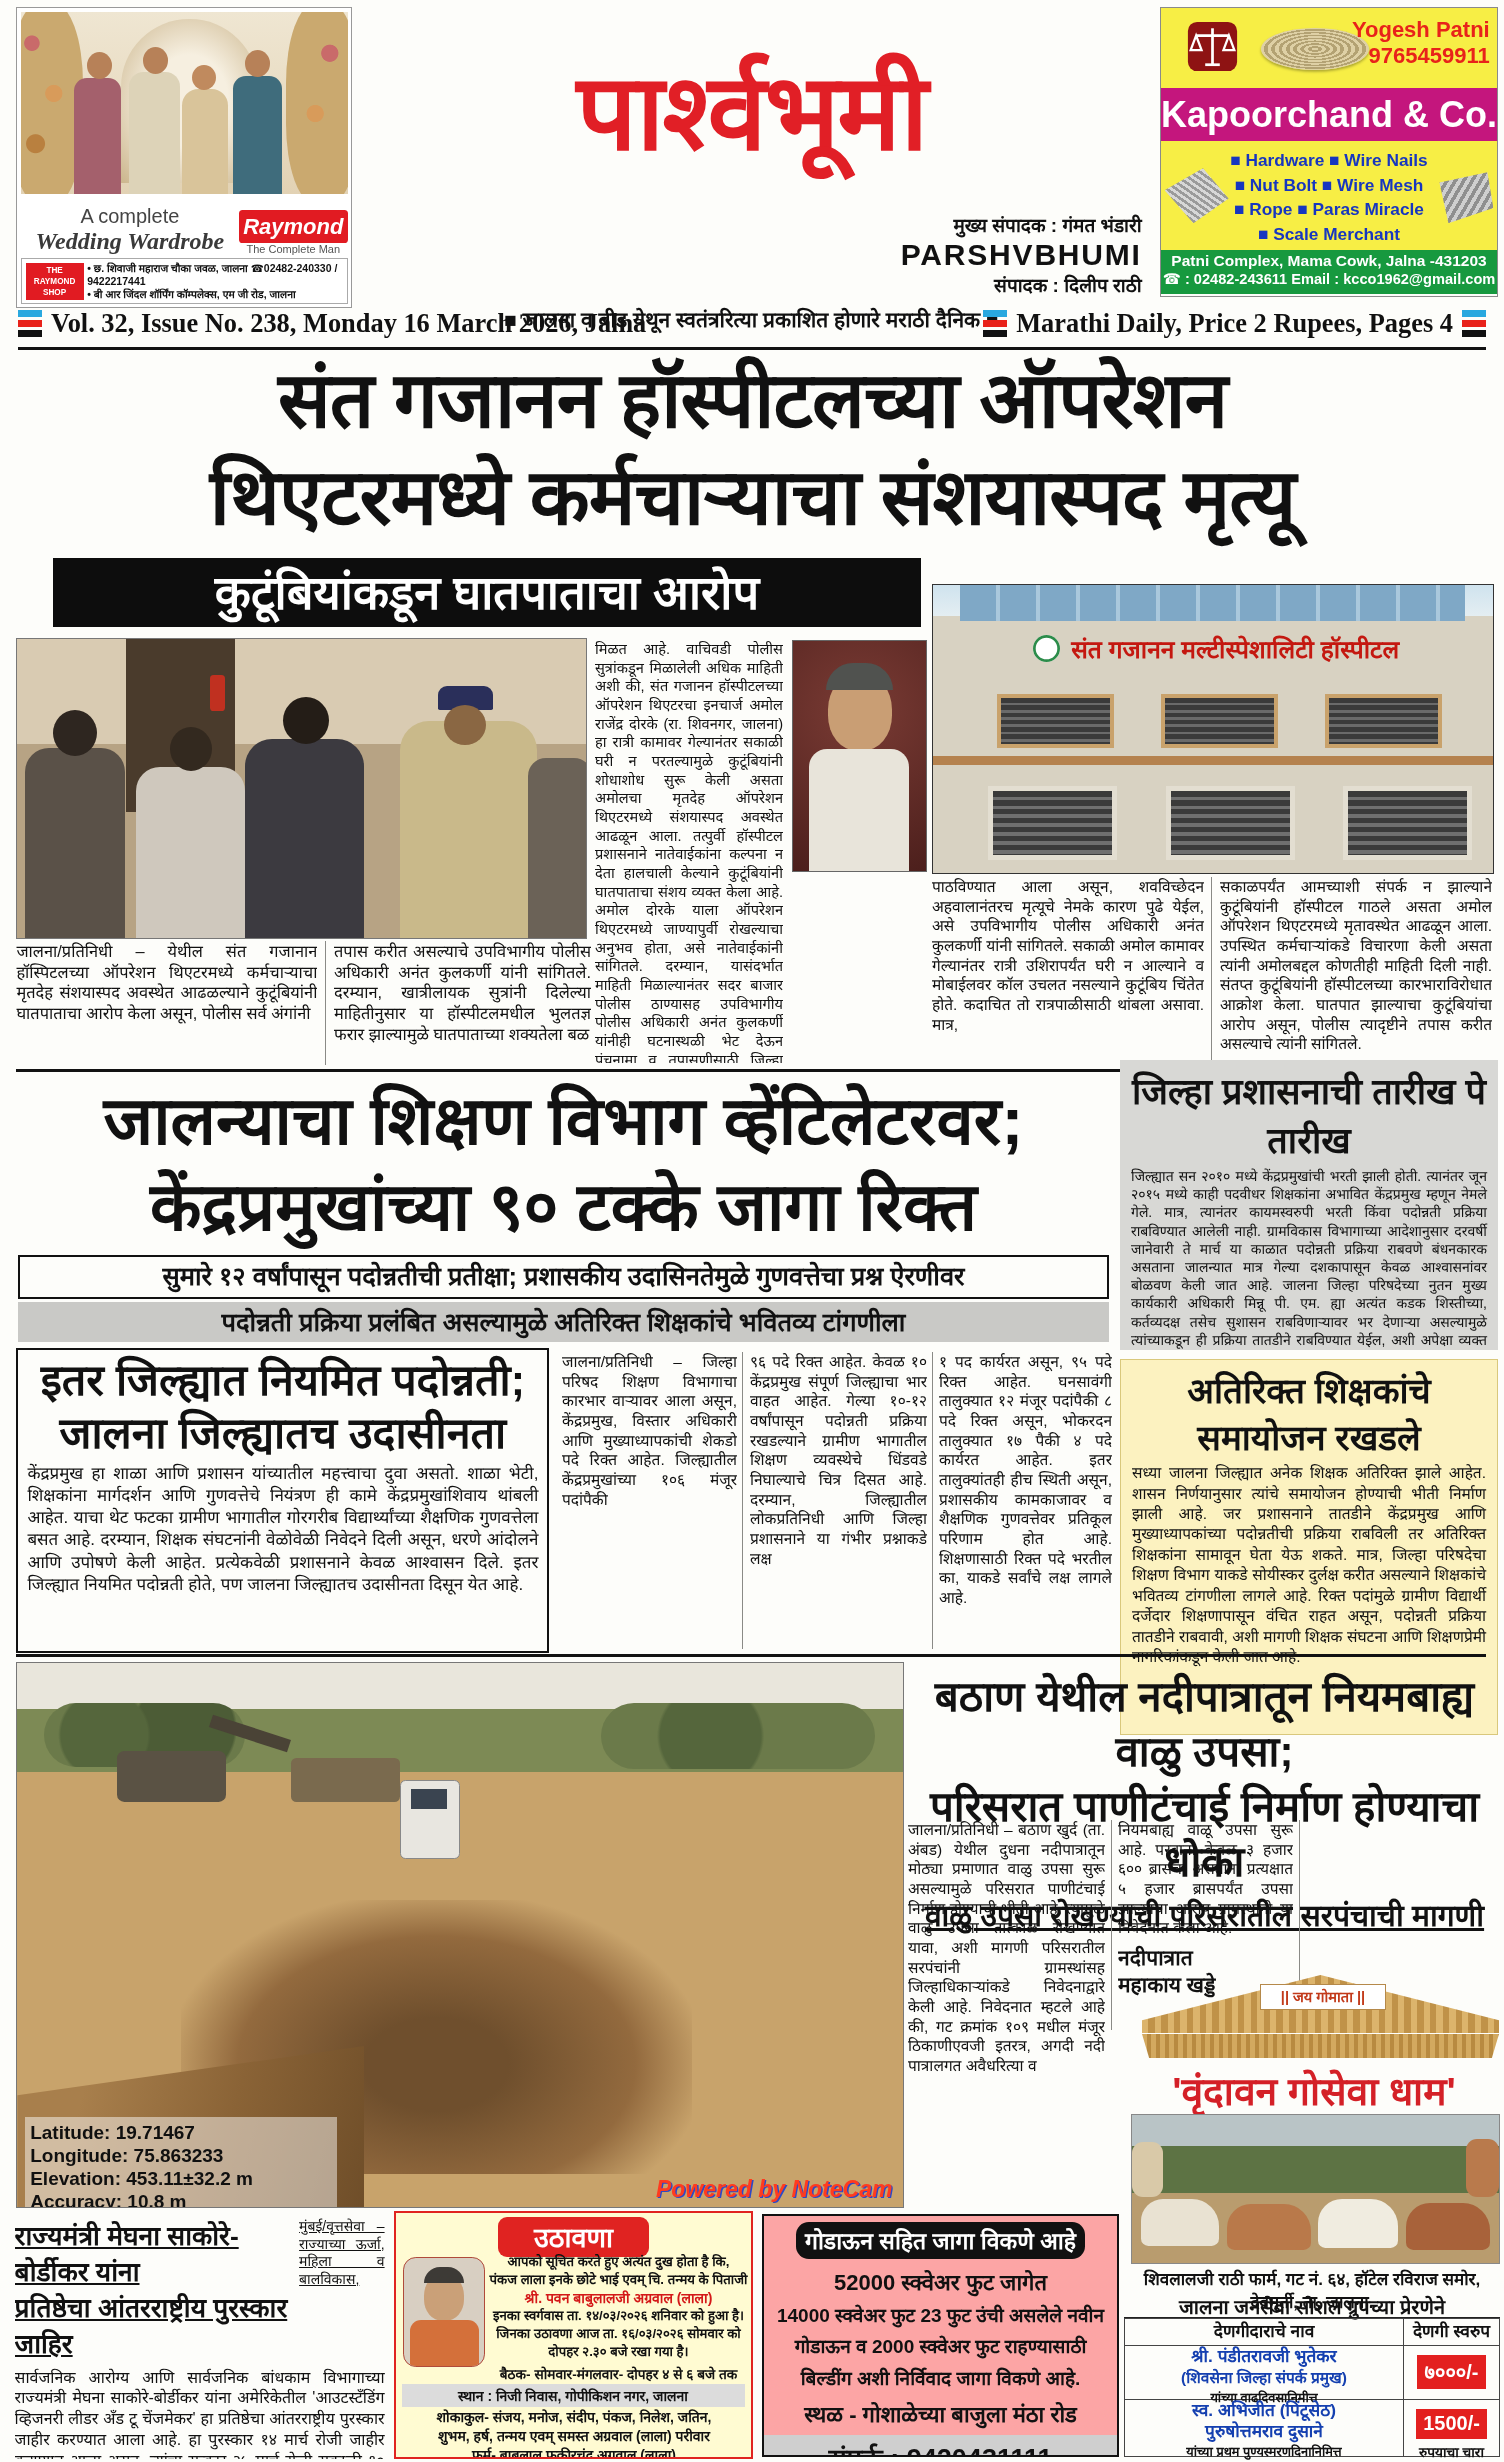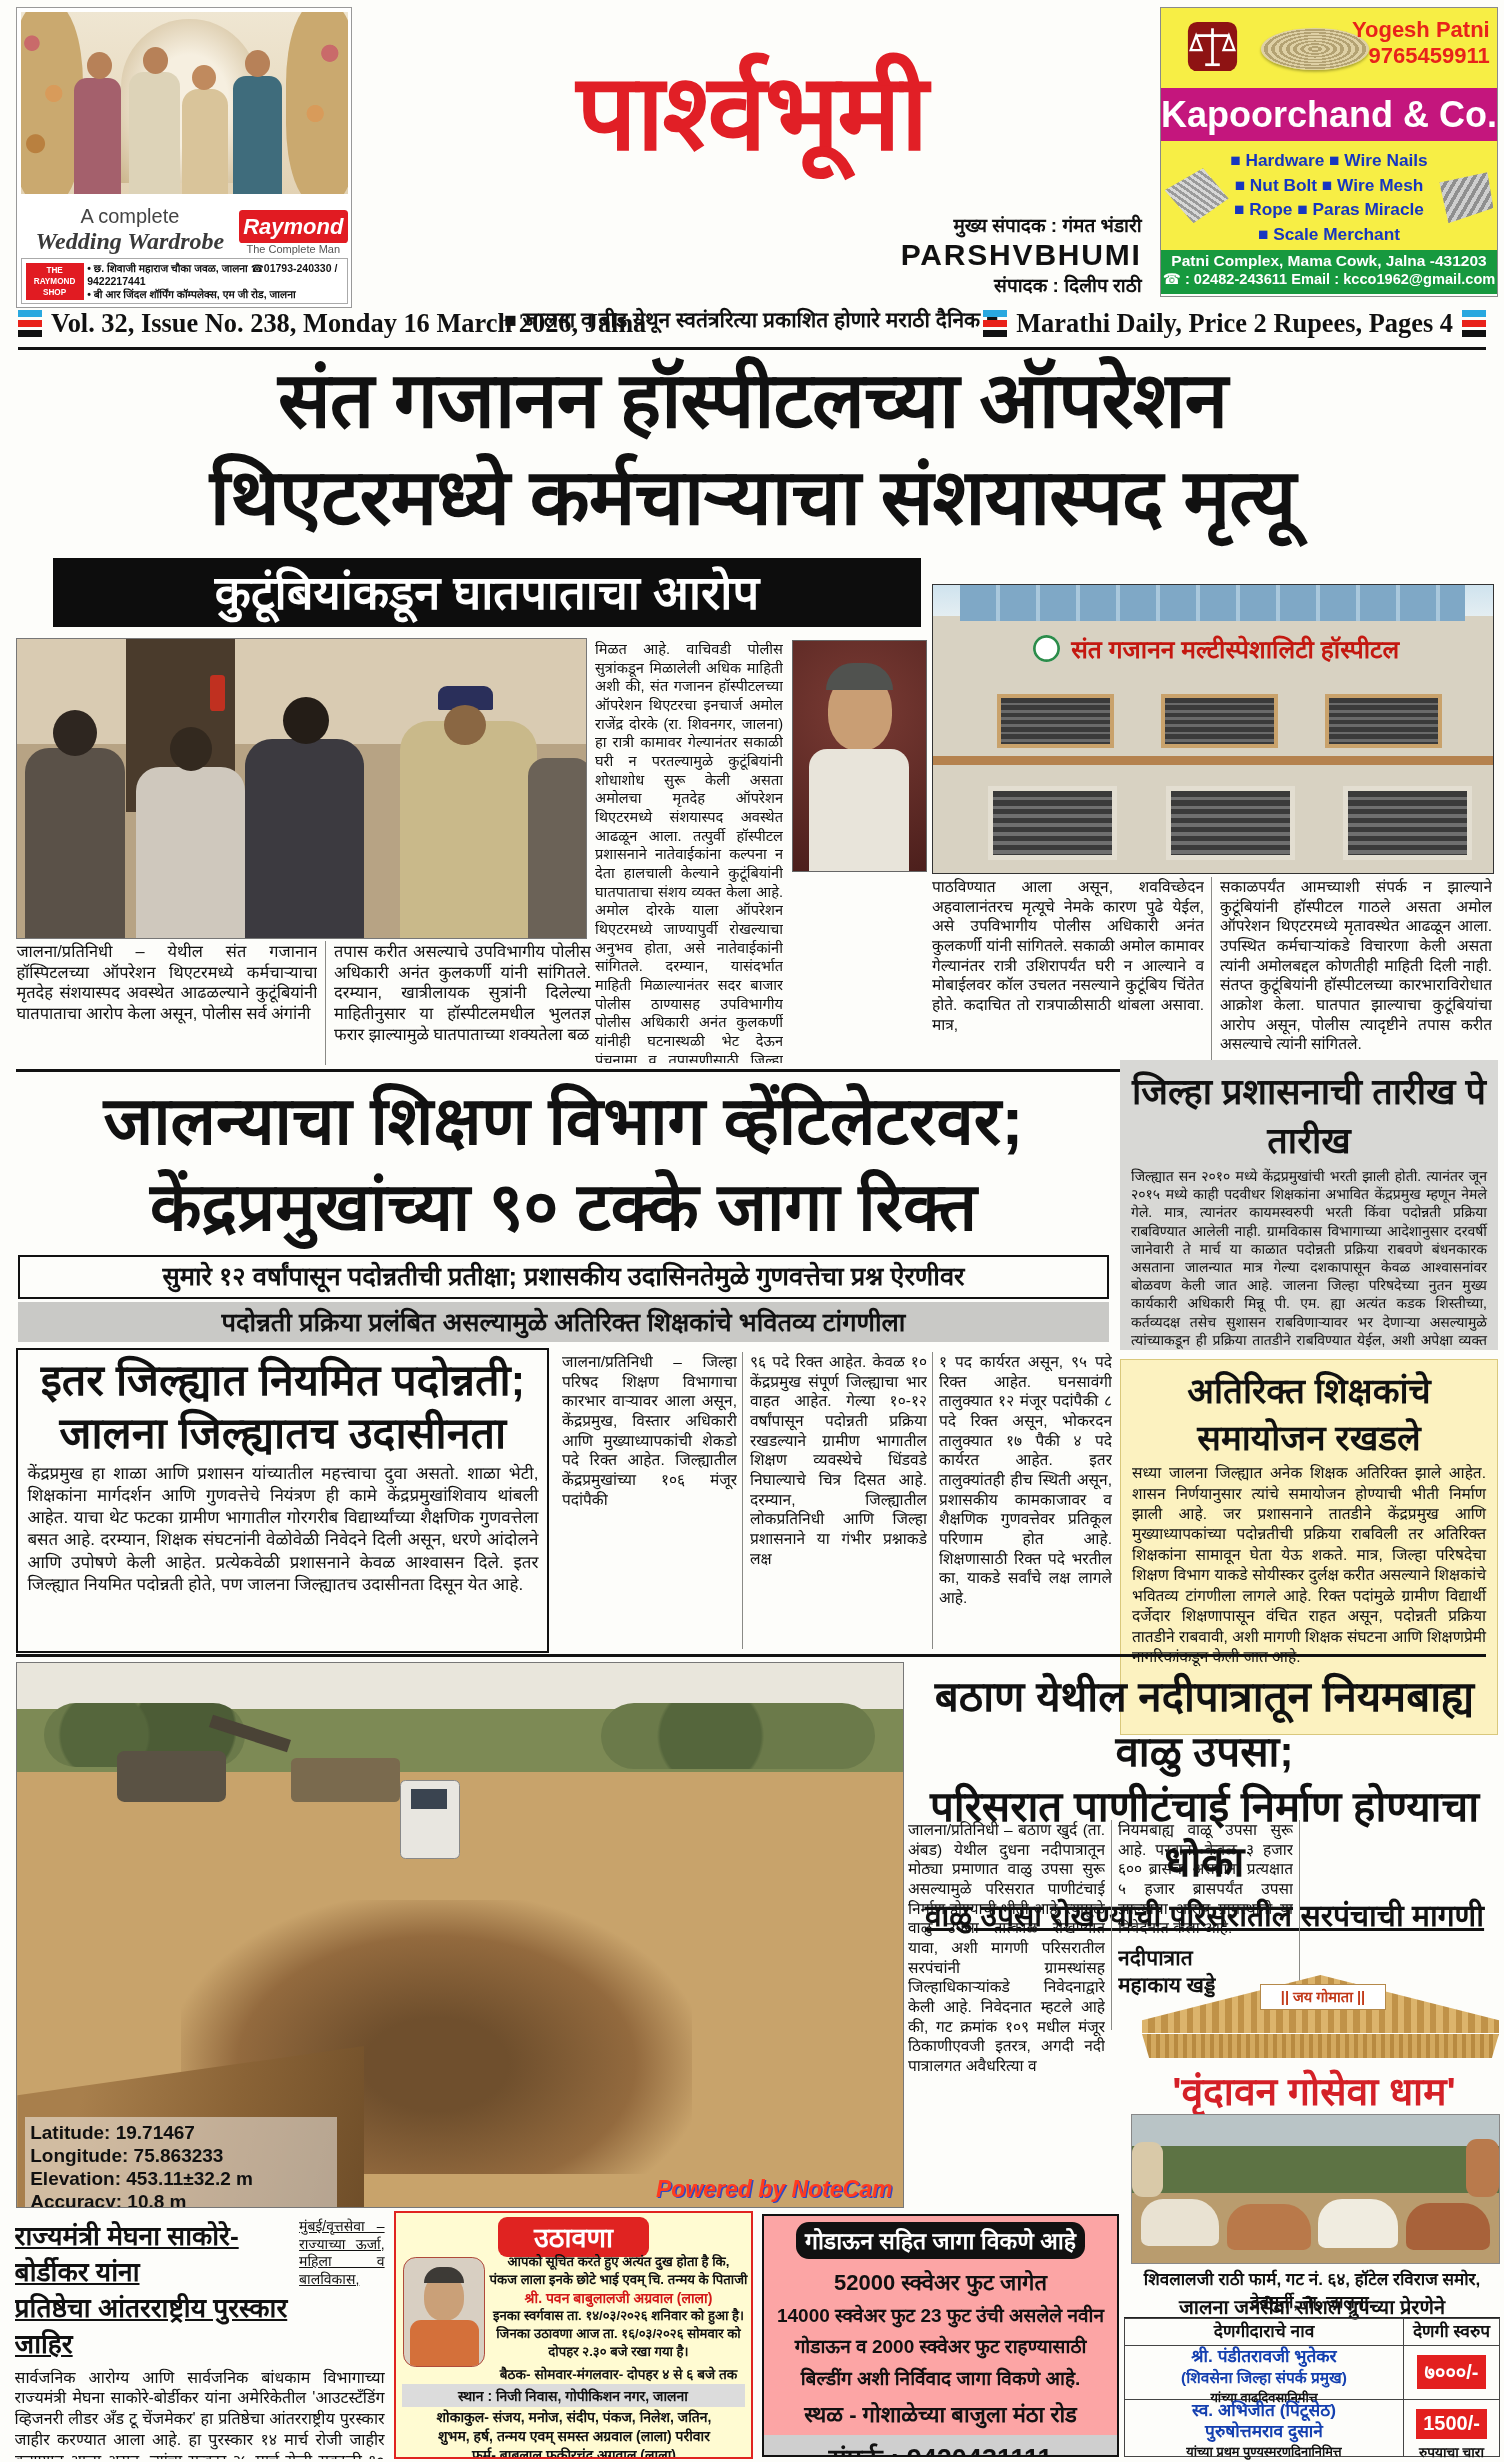--- a/index.html
+++ b/index.html
@@ -66,21 +66,21 @@
         <div class="serif" style="font-size:24px;font-weight:bold;font-style:italic;color:#3a3a3a;">Wedding Wardrobe</div>
       </div>
       <div style="width:109px;text-align:center;">
         <div style="background:#e11b22;color:#fff;font-size:22px;font-weight:bold;font-style:italic;border-radius:3.6px;padding:3.6px 1.8px;">Raymond</div>
         <div style="font-size:11px;color:#555;">The Complete Man</div>
       </div>
     </div>
     <div class="abs" style="left:3.6px;top:250px;right:3.6px;height:44px;border:0.9px solid #aaa;display:flex;align-items:center;">
       <div style="width:58px;height:35px;background:#e11b22;color:#fff;font-size:8.2px;font-weight:bold;text-align:center;line-height:11px;padding-top:1.8px;margin:0 3.6px;">THE RAYMOND SHOP</div>
       <div style="flex:1;">
-        <div class="b" style="font-size:10.5px;">• छ. शिवाजी महाराज चौका जवळ, जालना ☎01793-240330 / 9422217441</div>
+        <div class="b" style="font-size:10.5px;">• छ. शिवाजी महाराज चौका जवळ, जालना ☎02482-240330 / 9422217441</div>
         <div class="b" style="font-size:10.5px;">• बी आर जिंदल शॉर्पिंग कॉम्पलेक्स, एम जी रोड, जालना</div>
       </div>
     </div>
   </div>
 
   <div class="abs" style="left:354px;top:12.8px;width:795px;">
     <div class="brand ctr" style="height:199px;line-height:199px;">पार्श्वभूमी</div>
     <div class="edrow" style="padding:0 7.3px;flex-direction:column;">
       <div class="b" style="font-size:19px;">मुख्य संपादक : गंमत भंडारी</div>
       <div class="b" style="font-size:30px;letter-spacing:1.8px;">PARSHVBHUMI</div>

